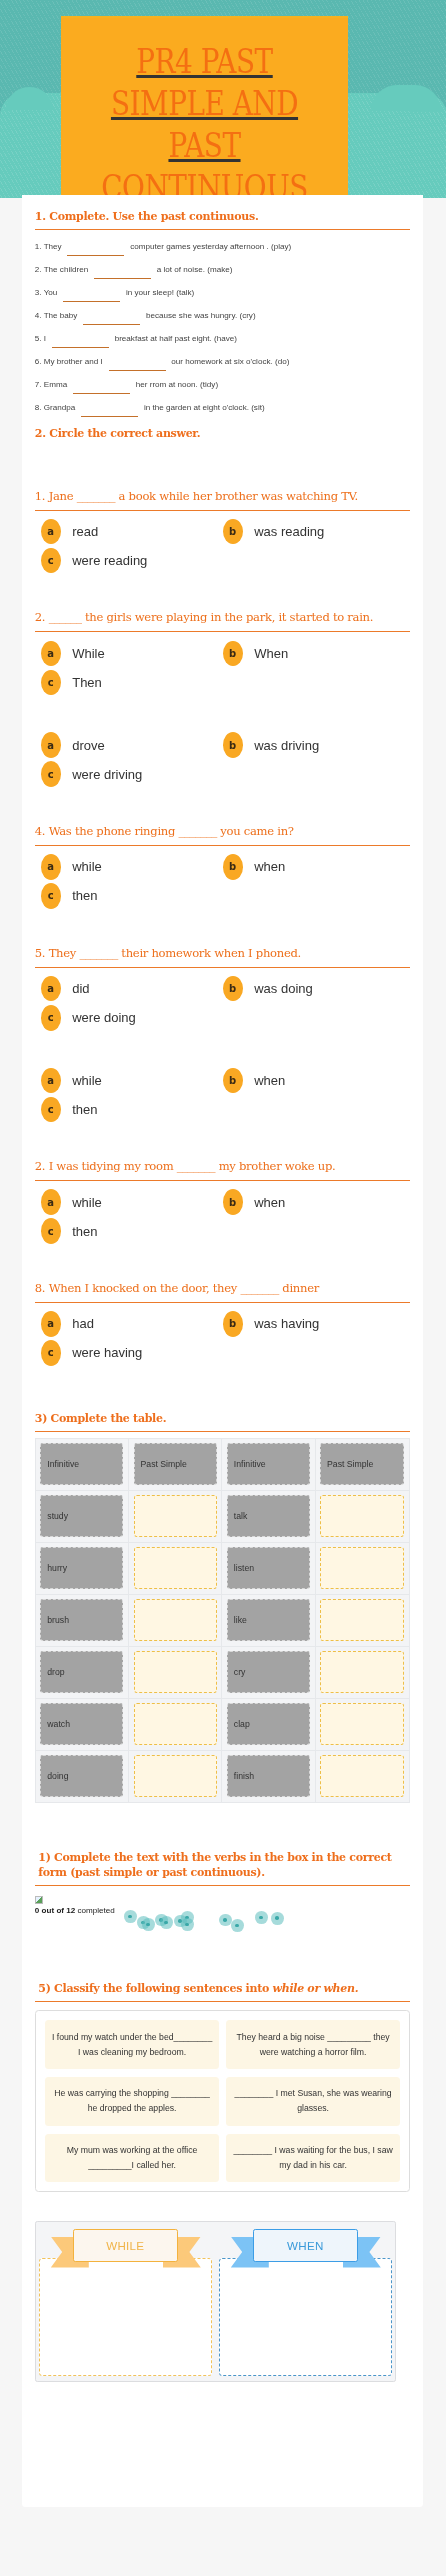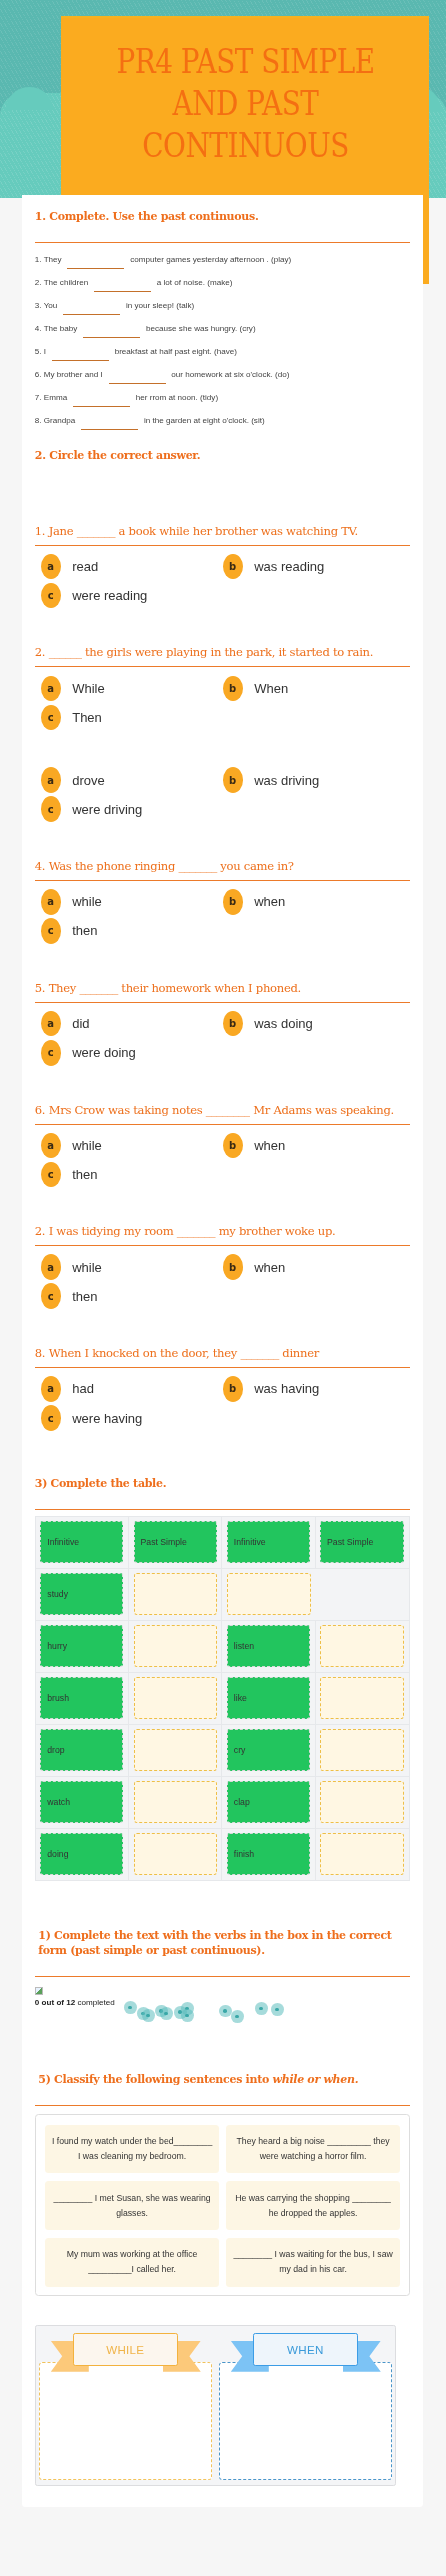--- a/index.html
+++ b/index.html
@@ -19,41 +19,42 @@
     border-radius: 23px 23px 0 0;
   }
   .hero .hill::before {
     content: ""; position: absolute; left: 5.8px; top: -5.8px; width: 47px; height: 23px; background: #66cbbd; border-radius: 23px 23px 0 0;
   }
   .hero .hill::after {
     content: ""; position: absolute; right: 5.8px; top: -8.1px; width: 70px; height: 25.6px; background: #66cbbd; border-radius: 29px 29px 0 0;
   }
 
   .title-card {
-    position: absolute; left: 61px; top: 16.3px; width: 368px; height: 268px;
+    position: absolute; left: 61px; top: 16.3px; width: 287px; height: 268px;
     background: #fbab1f; border-top: 2.3px solid #f6b220;
     display: flex; align-items: flex-start; justify-content: center;
     padding-top: 22px;
+    text-decoration: underline;
   }
   .title-card h1 {
     font-family: "DejaVu Serif", "Liberation Serif", serif;
     font-weight: normal; color: #f46f12; font-size: 34px; line-height: 42px;
     text-align: center; letter-spacing: -0.6px; transform: scaleX(0.82); width: 361px;
   }
 
   .sheet {
     position: absolute; left: 22px; top: 195px; width: 401px; height: 2312px;
     background: #fff; border-radius: 0 0 3.5px 3.5px;
     padding: 14px 12.8px 0 12.8px;
   }
 
   .sec-title {
     font-family: "DejaVu Serif", "Liberation Serif", serif; font-weight: bold;
     color: #ee6e1c; font-size: 11px; line-height: 15px;
-    border-bottom: 1.2px solid #ec7a2a; padding-bottom: 18px; margin-bottom: 4.7px;
+    border-bottom: 1.2px solid #ec7a2a; padding-bottom: 5px; margin-bottom: 4.7px;
     letter-spacing: -0.3px;
   }
   .sec-title.plain { border-bottom: none; }
   .sec-title em { font-style: italic; }
 
   .fill-list { list-style: none; }
   .fill-row { display: flex; align-items: center; height: 23px; font-size: 8.1px; color: #444; }
   .fill-row .blank { display: inline-block; width: 57px; height: 12.8px; border-bottom: 0.6px solid #c4702a; margin: 0 5.8px; position: relative; top: 3.5px; }
 
   .q-title {
@@ -72,21 +73,21 @@
     font-family: "DejaVu Sans", sans-serif; font-weight: bold; font-size: 10px; color: #3a2a14; margin-right: 11.6px;
   }
   .opt .label { font-size: 13px; color: #333; }
 
   .table-wrap { margin-top: 5.8px; background: #f3f4f6; border: 0.6px solid #e6e8eb; width: 375px; }
   .trow { display: grid; grid-template-columns: repeat(4, 1fr); border-bottom: 0.6px solid #e6e8eb; }
   .trow:last-child { border-bottom: none; }
   .tcell { padding: 4.7px; height: 51px; border-right: 0.6px solid #e6e8eb; }
   .tcell:last-child { border-right: none; }
   .tcell .inner {
-    width: 100%; height: 100%; background: #22c55e; border: 0.6px dashed #d9d9d9; border-radius: 2.9px;
+    width: 100%; height: 100%; background: #a3a3a3; border: 0.6px dashed #d9d9d9; border-radius: 2.9px;
     display: flex; align-items: center; padding-left: 5.8px; font-size: 8.7px; color: #333;
   }
   .tcell .inner.drop { background: #fff7e3; border: 0.9px dashed #eebf48; }
 
   .progress-area { position: relative; height: 70px; margin-top: 10.5px; }
   .broken-img { width: 8.1px; height: 8.1px; border: 0.6px solid #bbb; background: linear-gradient(135deg,#e6f2ff 50%, #5aa05a 50%); }
   .progress-text { font-size: 8.1px; color: #222; margin-top: 2.3px; }
   .progress-text b { font-weight: bold; }
   .dot { position: absolute; width: 12.8px; height: 12.8px; border-radius: 50%; background: rgba(92,190,190,0.55); }
   .dot::after { content: ""; position: absolute; left: 4.7px; top: 4.7px; width: 3.5px; height: 3.5px; border-radius: 50%; background: #3aa8a8; }
@@ -163,21 +164,21 @@
           <span>her rrom at noon. (tidy)</span>
         </li>
         <li class="fill-row">
           <span>8. Grandpa</span>
           <span class="blank"></span>
           <span>in the garden at eight o'clock. (sit)</span>
         </li>
       </ul>
   </section>
 
-  <section style="margin-top:16px;">
+  <section style="margin-top:7px;">
     <h2 class="sec-title plain">2. Circle the correct answer.</h2>
     <div id="questions">
         <div class="q-block first">
           <h3 class="q-title">1. Jane _______ a book while her brother was watching TV.</h3>
           <div class="options">
             <div class="opt">
               <span class="badge">a</span>
               <span class="label">read</span>
             </div>
             <div class="opt">
@@ -251,21 +252,20 @@
               <span class="badge">b</span>
               <span class="label">was doing</span>
             </div>
             <div class="opt">
               <span class="badge">c</span>
               <span class="label">were doing</span>
             </div>
           </div>
         </div>
         <div class="q-block">
-          <h3 class="q-title">6. Mrs Crow was taking notes  ________ Mr Adams was speaking.</h3>
           <div class="options">
             <div class="opt">
               <span class="badge">a</span>
               <span class="label">while</span>
             </div>
             <div class="opt">
               <span class="badge">b</span>
               <span class="label">when</span>
             </div>
             <div class="opt">
@@ -327,20 +327,23 @@
           <div class="tcell">
             <div class="inner">Past Simple</div>
           </div>
         </div>
         <div class="trow">
           <div class="tcell">
             <div class="inner">study</div>
           </div>
           <div class="tcell">
             <div class="inner drop"></div>
+          </div>
+          <div class="tcell">
+            <div class="inner">talk</div>
           </div>
           <div class="tcell">
             <div class="inner drop"></div>
           </div>
         </div>
         <div class="trow">
           <div class="tcell">
             <div class="inner">hurry</div>
           </div>
           <div class="tcell">
@@ -431,22 +434,22 @@
       <div class="dot" style="left:236px;top:15.7px;"></div>
     </div>
   </section>
 
   <section style="margin-top:15px;">
     <h2 class="sec-title" style="padding-left:3.5px;"><span>5) Classify  the following sentences  into </span><em>while or when.</em></h2>
     <div class="classify-cards">
       <div class="cards-grid" id="cards-grid">
           <div class="scard">I found my watch under the bed________ I was cleaning my bedroom.</div>
           <div class="scard">They heard a big noise _________ they were watching a horror  film.</div>
+          <div class="scard">He was carrying the shopping ________ he dropped the apples.</div>
           <div class="scard">________ I met Susan, she was wearing glasses.</div>
-          <div class="scard">He was carrying the shopping ________ he dropped the apples.</div>
           <div class="scard">My mum was working at the office _________I called her.</div>
           <div class="scard">________ I was waiting for the bus, I saw  my dad in his car.</div>
         </div>
     </div>
     <div class="buckets">
       <div class="bucket while"></div>
       <div class="bucket when"></div>
       <div class="ribbon while">
         <div class="tail l"></div>
         <div class="tail r"></div>

